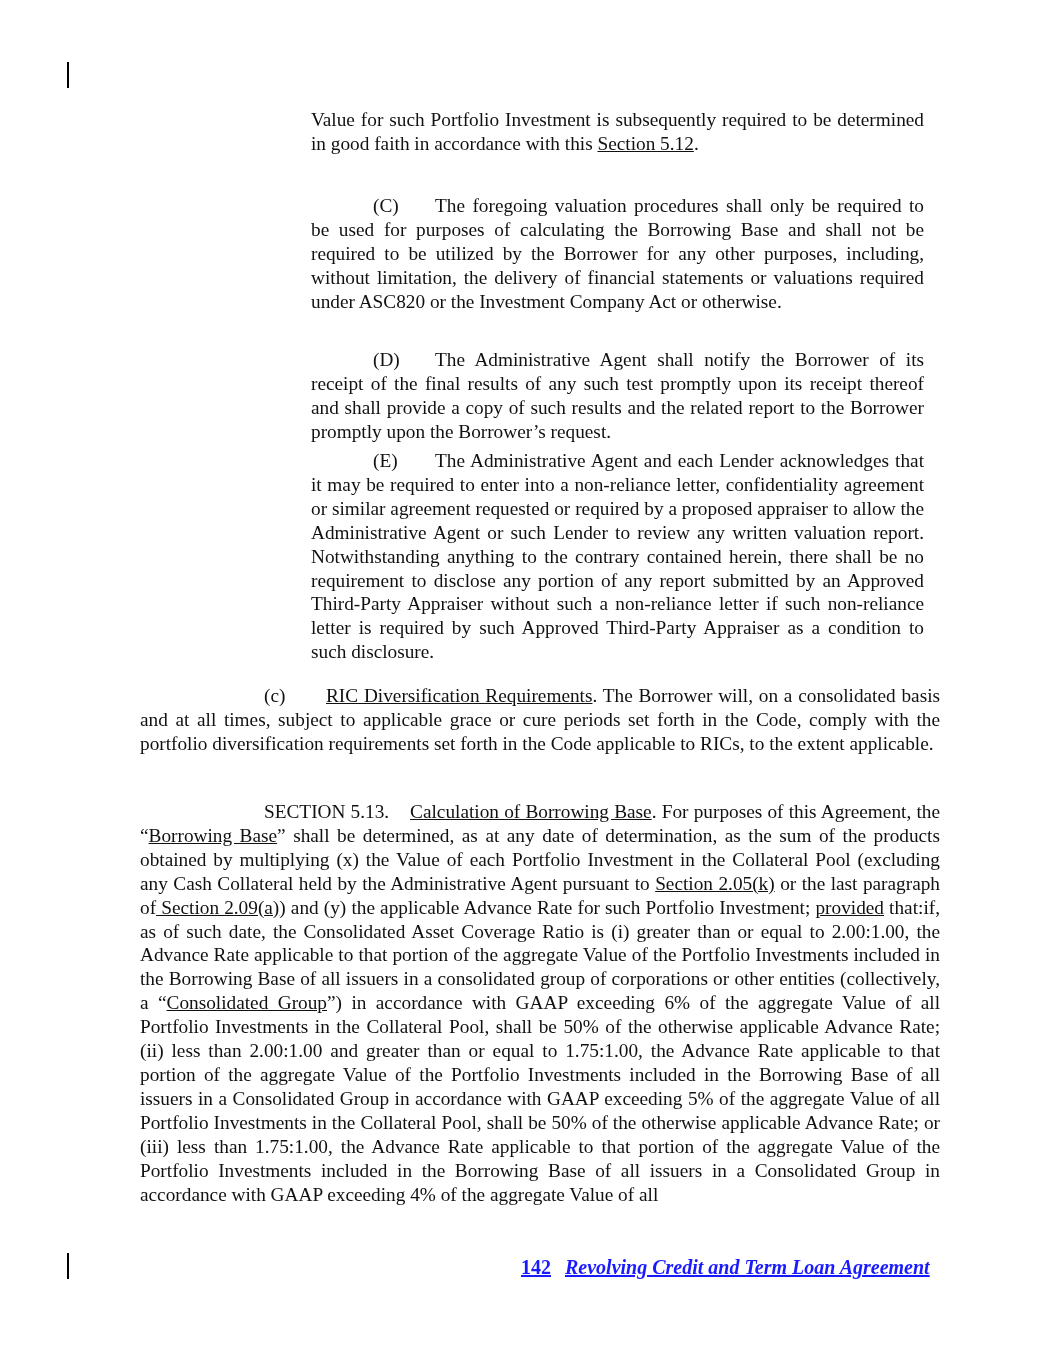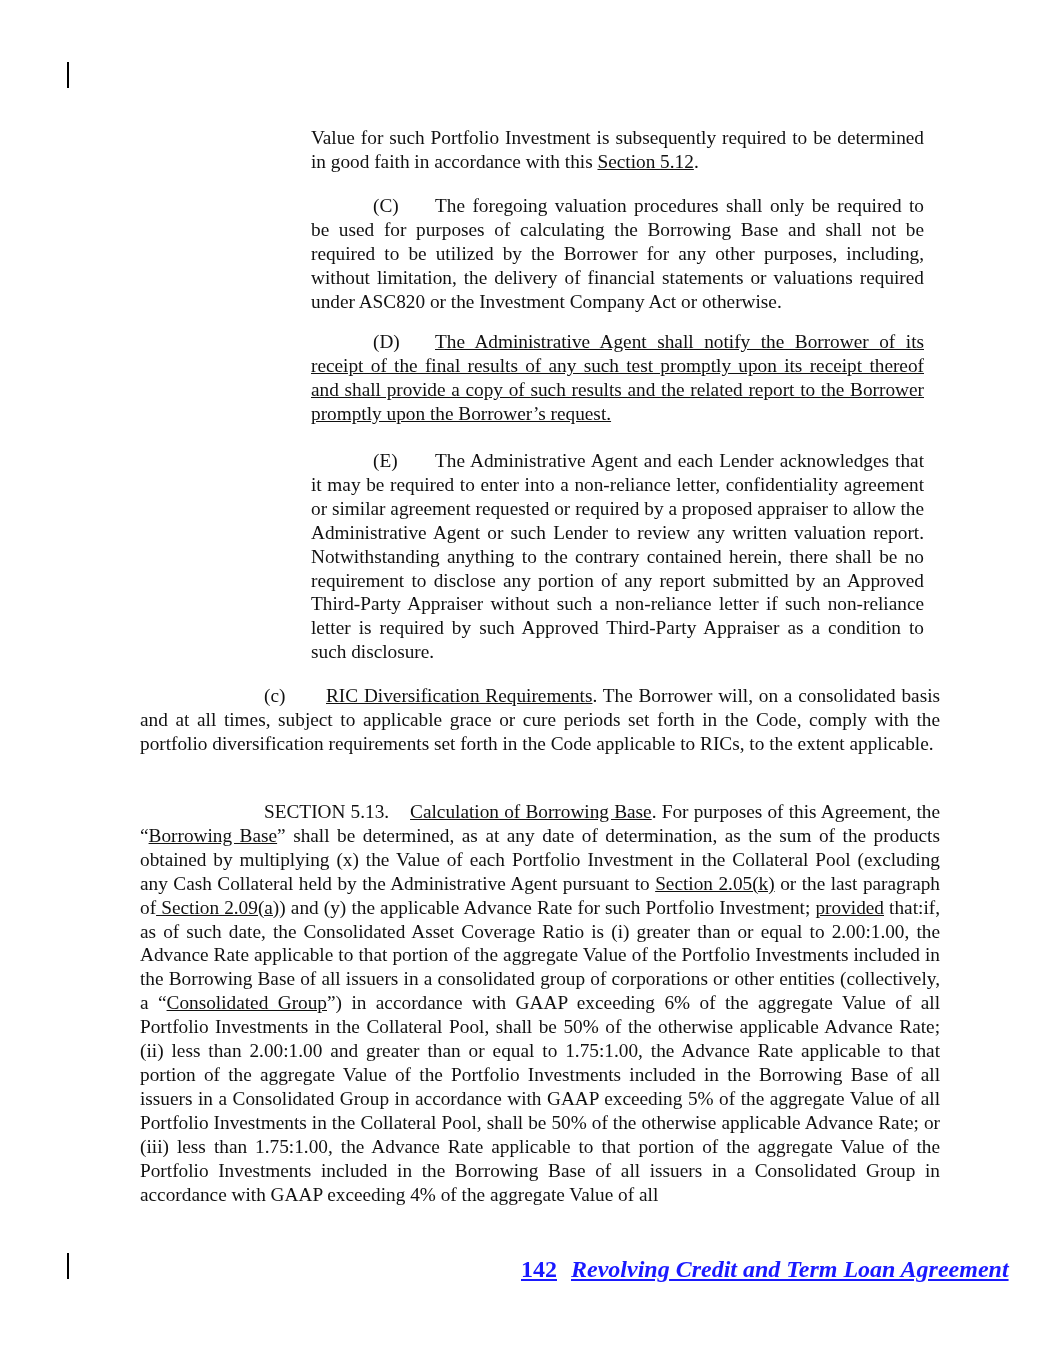--- a/index.html
+++ b/index.html
@@ -9,35 +9,35 @@
   .bar-top { top: 62px; height: 26px; }
   .bar-bottom { top: 1253px; height: 26px; }
   .p { position: absolute; font-size: 19.3px; line-height: 23.9px; text-align: justify; margin: 0; }
   .sub { left: 311px; width: 613px; }
   .full { left: 140px; width: 800px; }
   .ind-sub { display: inline-block; width: 62px; }
   .ind-full { display: inline-block; width: 124px; }
   .lbl { display: inline-block; width: 62px; }
   .u { text-decoration: underline; }
   .footer { position: absolute; top: 1256px; left: 521px; font-family: "Liberation Serif", serif;
-            font-weight: bold; font-size: 24px; color: #1a1aff; }
+            font-weight: bold; font-size: 20px; color: #1a1aff; }
   .footer a { color: #1a1aff; text-decoration: underline; }
   .footer .title { font-style: italic; margin-left: 14px; }
 </style>
 </head>
 <body>
 
 <div class="margin-bar bar-top"></div>
 <div class="margin-bar bar-bottom"></div>
 
-<p class="p sub" style="top:126px;"><span>Value for such Portfolio Investment is subsequently required to be determined in good faith in accordance with this </span><span class="u">Section 5.12</span><span>.</span></p>
+<p class="p sub" style="top:108px;"><span>Value for such Portfolio Investment is subsequently required to be determined in good faith in accordance with this </span><span class="u">Section 5.12</span><span>.</span></p>
 
 <p class="p sub" style="top:194px;"><span class="ind-sub"></span><span class="lbl">(C)</span><span>The foregoing valuation procedures shall only be required to be used for purposes of calculating the Borrowing Base and shall not be required to be utilized by the Borrower for any other purposes, including, without limitation, the delivery of financial statements or valuations required under ASC820 or the Investment Company Act or otherwise.</span></p>
 
-<p class="p sub" style="top:330px;text-decoration:underline;"><span class="ind-sub"></span><span class="lbl">(D)</span><span>The Administrative Agent shall notify the Borrower of its receipt of the final results of any such test promptly upon its receipt thereof and shall provide a copy of such results and the related report to the Borrower promptly upon the Borrower’s request.</span></p>
+<p class="p sub" style="top:348px;"><span class="ind-sub"></span><span class="lbl">(D)</span><span>The Administrative Agent shall notify the Borrower of its receipt of the final results of any such test promptly upon its receipt thereof and shall provide a copy of such results and the related report to the Borrower promptly upon the Borrower’s request.</span></p>
 
 <p class="p sub" style="top:449px;"><span class="ind-sub"></span><span class="lbl">(E)</span><span>The Administrative Agent and each Lender acknowledges that it may be required to enter into a non-reliance letter, confidentiality agreement or similar agreement requested or required by a proposed appraiser to allow the Administrative Agent or such Lender to review any written valuation report.  Notwithstanding anything to the contrary contained herein, there shall be no requirement to disclose any portion of any report submitted by an Approved Third-Party Appraiser without such a non-reliance letter if such non-reliance letter is required by such Approved Third-Party Appraiser as a condition to such disclosure.</span></p>
 
 <p class="p full" style="top:684px;"><span class="ind-full"></span><span class="lbl">(c)</span><span class="u">RIC Diversification Requirements</span><span>.  The Borrower will, on a consolidated basis and at all times, subject to applicable grace or cure periods set forth in the Code, comply with the portfolio diversification requirements set forth in the Code applicable to RICs, to the extent applicable.</span></p>
 
 <p class="p full" style="top:800px;"><span class="ind-full"></span><span>SECTION 5.13.</span>&nbsp;&nbsp;&nbsp;&nbsp;<span class="u">Calculation of Borrowing Base</span><span>.  For purposes of this Agreement, the “</span><span class="u">Borrowing Base</span><span>” shall be determined, as at any date of determination, as the sum of the products obtained by multiplying (x) the Value of each Portfolio Investment in the Collateral Pool (excluding any Cash Collateral held by the Administrative Agent pursuant to </span><span class="u">Section 2.05(k)</span><span> or the last paragraph of</span><span class="u"> Section 2.09(a)</span><span>) and (y) the applicable Advance Rate for such Portfolio Investment; </span><span class="u">provided</span><span> that:if, as of such date, the Consolidated Asset Coverage Ratio is (i) greater than or equal to 2.00:1.00, the Advance Rate applicable to that portion of the aggregate Value of the Portfolio Investments included in the Borrowing Base of all issuers in a consolidated group of corporations or other entities (collectively, a “</span><span class="u">Consolidated Group</span><span>”) in accordance with GAAP exceeding 6% of the aggregate Value of all Portfolio Investments in the Collateral Pool, shall be 50% of the otherwise applicable Advance Rate; (ii) less than 2.00:1.00 and greater than or equal to 1.75:1.00, the Advance Rate applicable to that portion of the aggregate Value of the Portfolio Investments included in the Borrowing Base of all issuers in a Consolidated Group in accordance with GAAP exceeding 5% of the aggregate Value of all Portfolio Investments in the Collateral Pool, shall be 50% of the otherwise applicable Advance Rate; or (iii) less than 1.75:1.00, the Advance Rate applicable to that portion of the aggregate Value of the Portfolio Investments included in the Borrowing Base of all issuers in a Consolidated Group in accordance with GAAP exceeding 4% of the aggregate Value of all</span></p>
 
 <div class="footer">
   <a>142</a><a class="title">Revolving Credit and Term Loan Agreement</a>
 </div>

